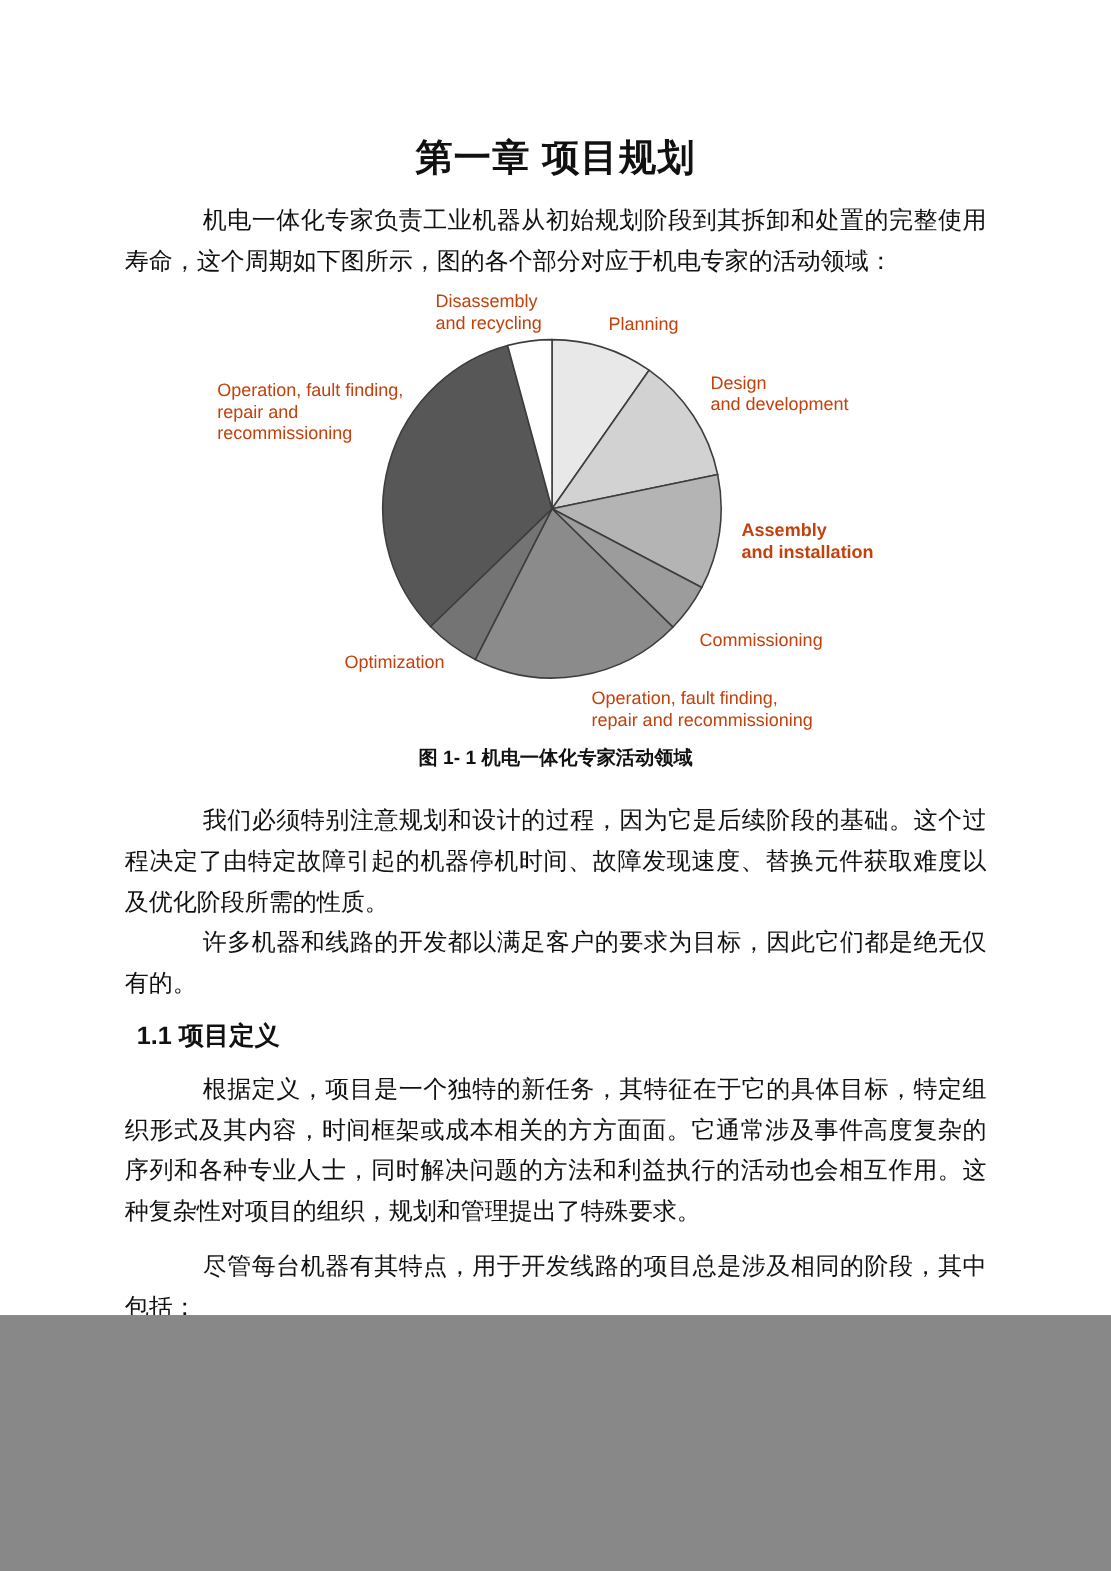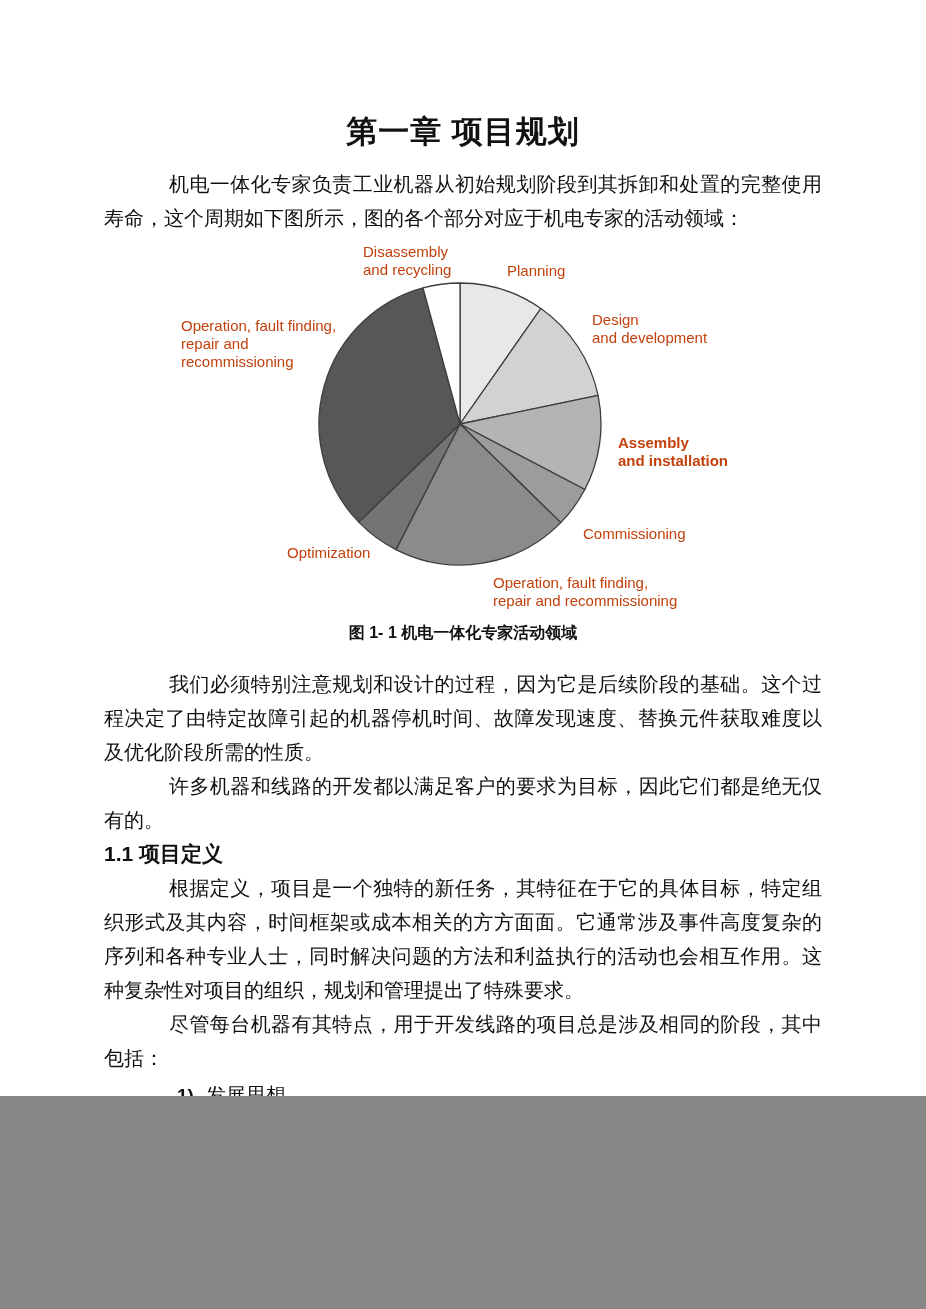--- a/index.html
+++ b/index.html
@@ -26,21 +26,21 @@
   }
   p.body{
     margin:0;
     font-size:20px;
     line-height:34px;
     text-align:justify;
     text-indent:65px;
   }
   p.body.first{margin-top:16px;}
   p.body.after-caption{margin-top:23px;}
-  p.body.before-list{}
+  p.body.before-list{margin-top:12px;}
   .chart{
     position:relative;
     margin-top:6px;
     height:378px;
   }
   .chart svg{position:absolute;left:210px;top:37px;}
   .chart svg path{stroke:#3d3d3d;stroke-width:1.3;stroke-linejoin:round;}
   .pie-label{
     position:absolute;
     font-family:"Liberation Sans","DejaVu Sans",sans-serif;
@@ -51,21 +51,21 @@
   }
   .fig-caption{
     margin-top:3px;
     font-family:"Liberation Sans","DejaVu Sans",sans-serif;
     font-size:16px;
     line-height:22px;
     font-weight:bold;
     text-align:center;
   }
   h2.sec{
-    margin:0;
+    margin:10px;
     font-family:"Liberation Sans","DejaVu Sans",sans-serif;
     font-size:21px;
     line-height:34px;
     font-weight:bold;
   }
   .num-list{margin-top:2px;}
   .num-item{
     display:flex;
     margin-left:73px;
     line-height:37px;

